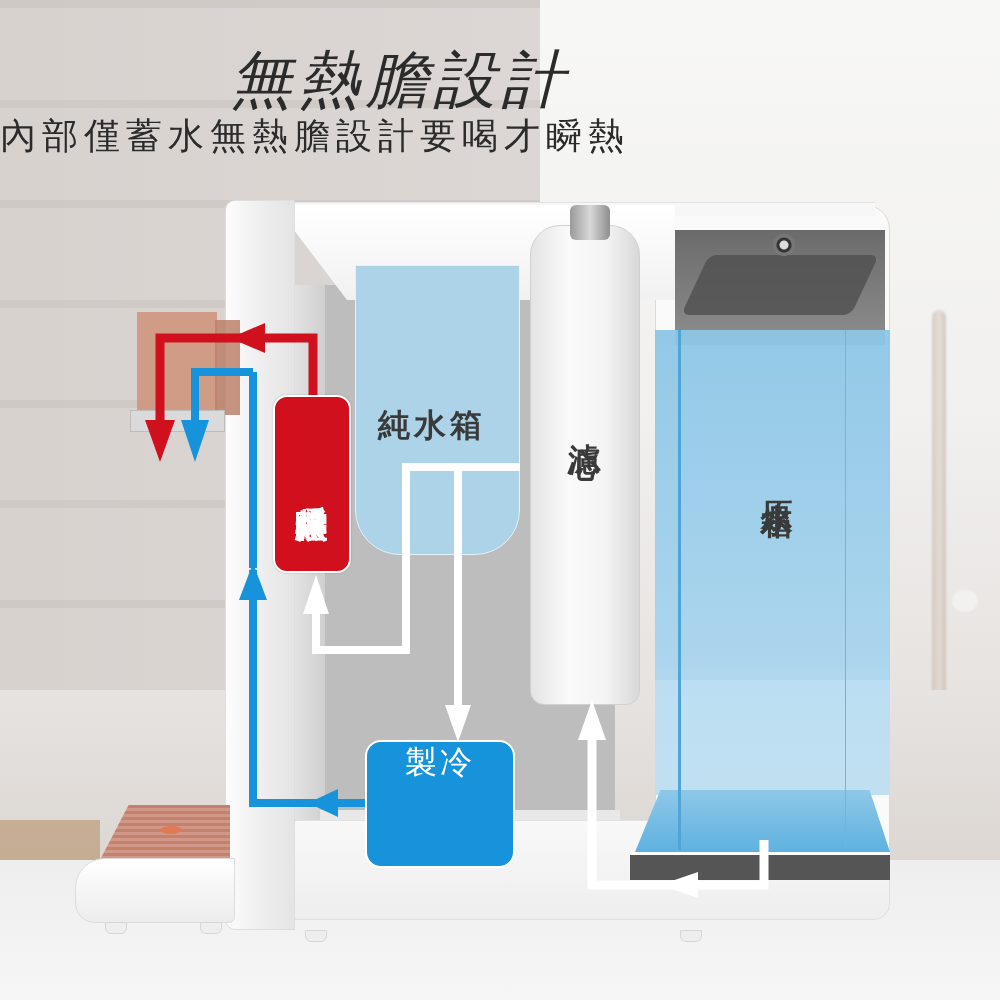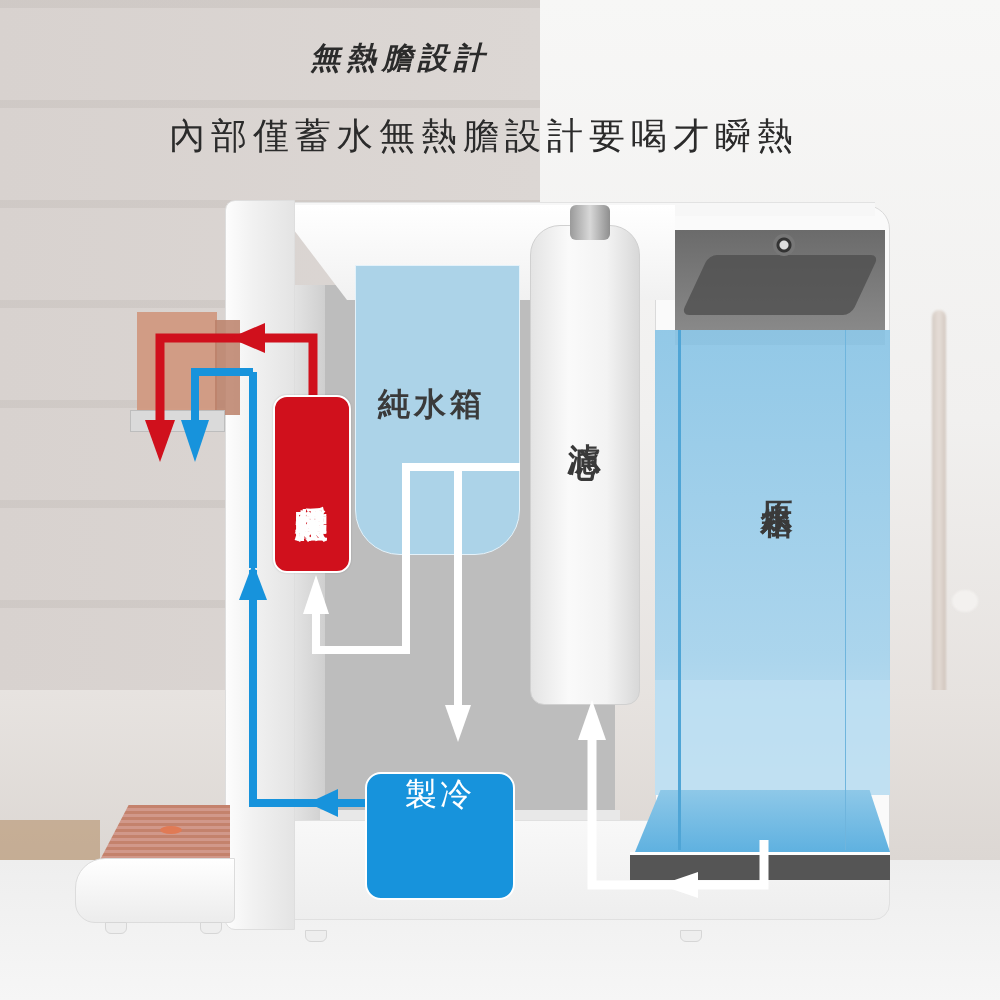--- a/index.html
+++ b/index.html
@@ -21,22 +21,22 @@
     background: linear-gradient(180deg, #e7e3e0 0%, #dcd7d3 100%); }
   .bg-wood { position: absolute; left: 0; top: 820px; width: 100px; height: 40px; background: #b6916a; opacity: .6; }
   .bg-floor { position: absolute; left: 0; top: 860px; width: 1000px; height: 140px;
     background: linear-gradient(180deg, #eeeeee 0%, #f6f6f6 100%); }
   .faucet { position: absolute; left: 932px; top: 310px; width: 14px; height: 420px;
     background: linear-gradient(90deg,#cbbfb6,#e2d7cf,#c9bbb1); border-radius: 7px; opacity: .75; filter: blur(1px); }
   .faucet-knob { position: absolute; left: 952px; top: 590px; width: 26px; height: 22px; border-radius: 50%; background: #f3f1ef; filter: blur(1px); }
 
   
   .title { position: absolute; left: 0; width: 800px; top: 38px; text-align: center;
-    font-size: 30px; font-weight: bold; font-style: italic; color: #2b2b2b; letter-spacing: 6px; }
-  .subtitle { position: absolute; left: 0; width: 968px; top: 112px; text-align: center;
+    font-size: 62px; font-weight: normal; font-style: italic; color: #2b2b2b; letter-spacing: 6px; }
+  .subtitle { position: absolute; left: 0; width: 968px; top: 112px; 
     font-size: 36px; color: #2b2b2b; letter-spacing: 6px; }
 
   
   .machine { position: absolute; left: 225px; top: 200px; width: 665px; height: 730px; }
   .left-wall { position: absolute; left: 0; top: 0; width: 70px; height: 730px;
     background: linear-gradient(90deg,#fdfdfd,#f1f1f1 40%,#e4e4e4); border-radius: 10px 0 0 10px; border: 1px solid #dedede; }
   .inner-cavity { position: absolute; left: 60px; top: 85px; width: 330px; height: 560px; background: #bdbdbd; }
   .inner-shadow { position: absolute; left: 60px; top: 85px; width: 40px; height: 560px; background: linear-gradient(90deg,#e9e9e9,#cfcfcf); }
   .top-shelf { position: absolute; left: 50px; top: 5px; width: 400px; height: 95px;
     background: linear-gradient(180deg,#ffffff,#f1f1f1); clip-path: polygon(0 0,100% 0,100% 100%,18% 100%); }
@@ -87,21 +87,21 @@
   
   svg.flow { position: absolute; left: 0; top: 0; width: 1000px; height: 1000px; pointer-events: none; }
 
   
   .label { position: absolute; font-weight: bold; color: #3a3a3a; }
   .label-vertical { writing-mode: vertical-rl; letter-spacing: 4px; }
   .instant-heat { position: absolute; left: 273px; top: 395px; width: 78px; height: 178px;
     background: #d0101c; border: 2px solid #fff; border-radius: 14px; color: #fff;
     font-size: 32px; font-weight: bold; display: flex; align-items: center; justify-content: center;
     writing-mode: vertical-rl; letter-spacing: 2px; line-height: 1; box-shadow: 0 0 2px rgba(0,0,0,.2); }
-  .cold-tank { position: absolute; left: 365px; top: 772px; width: 150px; height: 128px;
+  .cold-tank { position: absolute; left: 365px; top: 740px; width: 150px; height: 128px;
     background: #1793dc; border: 2px solid #fff; border-radius: 16px; color: #fff;
     display: flex; flex-direction: column; align-items: center; justify-content: space-between; font-size: 32px; line-height: 1.3; letter-spacing: 3px; }
 </style>
 </head>
 <body>
 
 <div class="bg-bricks"></div>
 <div class="bg-right"></div>
 <div class="faucet"></div>
 <div class="faucet-knob"></div>
@@ -170,21 +170,21 @@
   <g fill="none" stroke="#1793dc" stroke-width="8">
     <polyline points="365,803 253,803 253,570"></polyline>
     <polyline points="253,372 253,568"></polyline>
     <polyline points="253,372 195,372 195,430"></polyline>
   </g>
   <polygon points="239,600 253,563 267,600" fill="#1793dc"></polygon>
   <polygon points="338,789 308,803 338,817" fill="#1793dc"></polygon>
   <polygon points="181,420 195,462 209,420" fill="#1793dc"></polygon>
 </svg>
 
-<div class="label" style="left:378px;top:383px;font-size:32px;letter-spacing:4px;">純水箱</div>
+<div class="label" style="left:378px;top:404px;font-size:32px;letter-spacing:4px;">純水箱</div>
 <div class="label label-vertical" style="left:563px;top:418px;font-size:32px;">濾心</div>
 <div class="label label-vertical" style="left:755px;top:475px;font-size:32px;">原水箱</div>
 
 <div class="instant-heat">瞬熱模組</div>
 
 <div class="cold-tank">
   <span>製冷</span>
 </div>
 
 </body></html>

